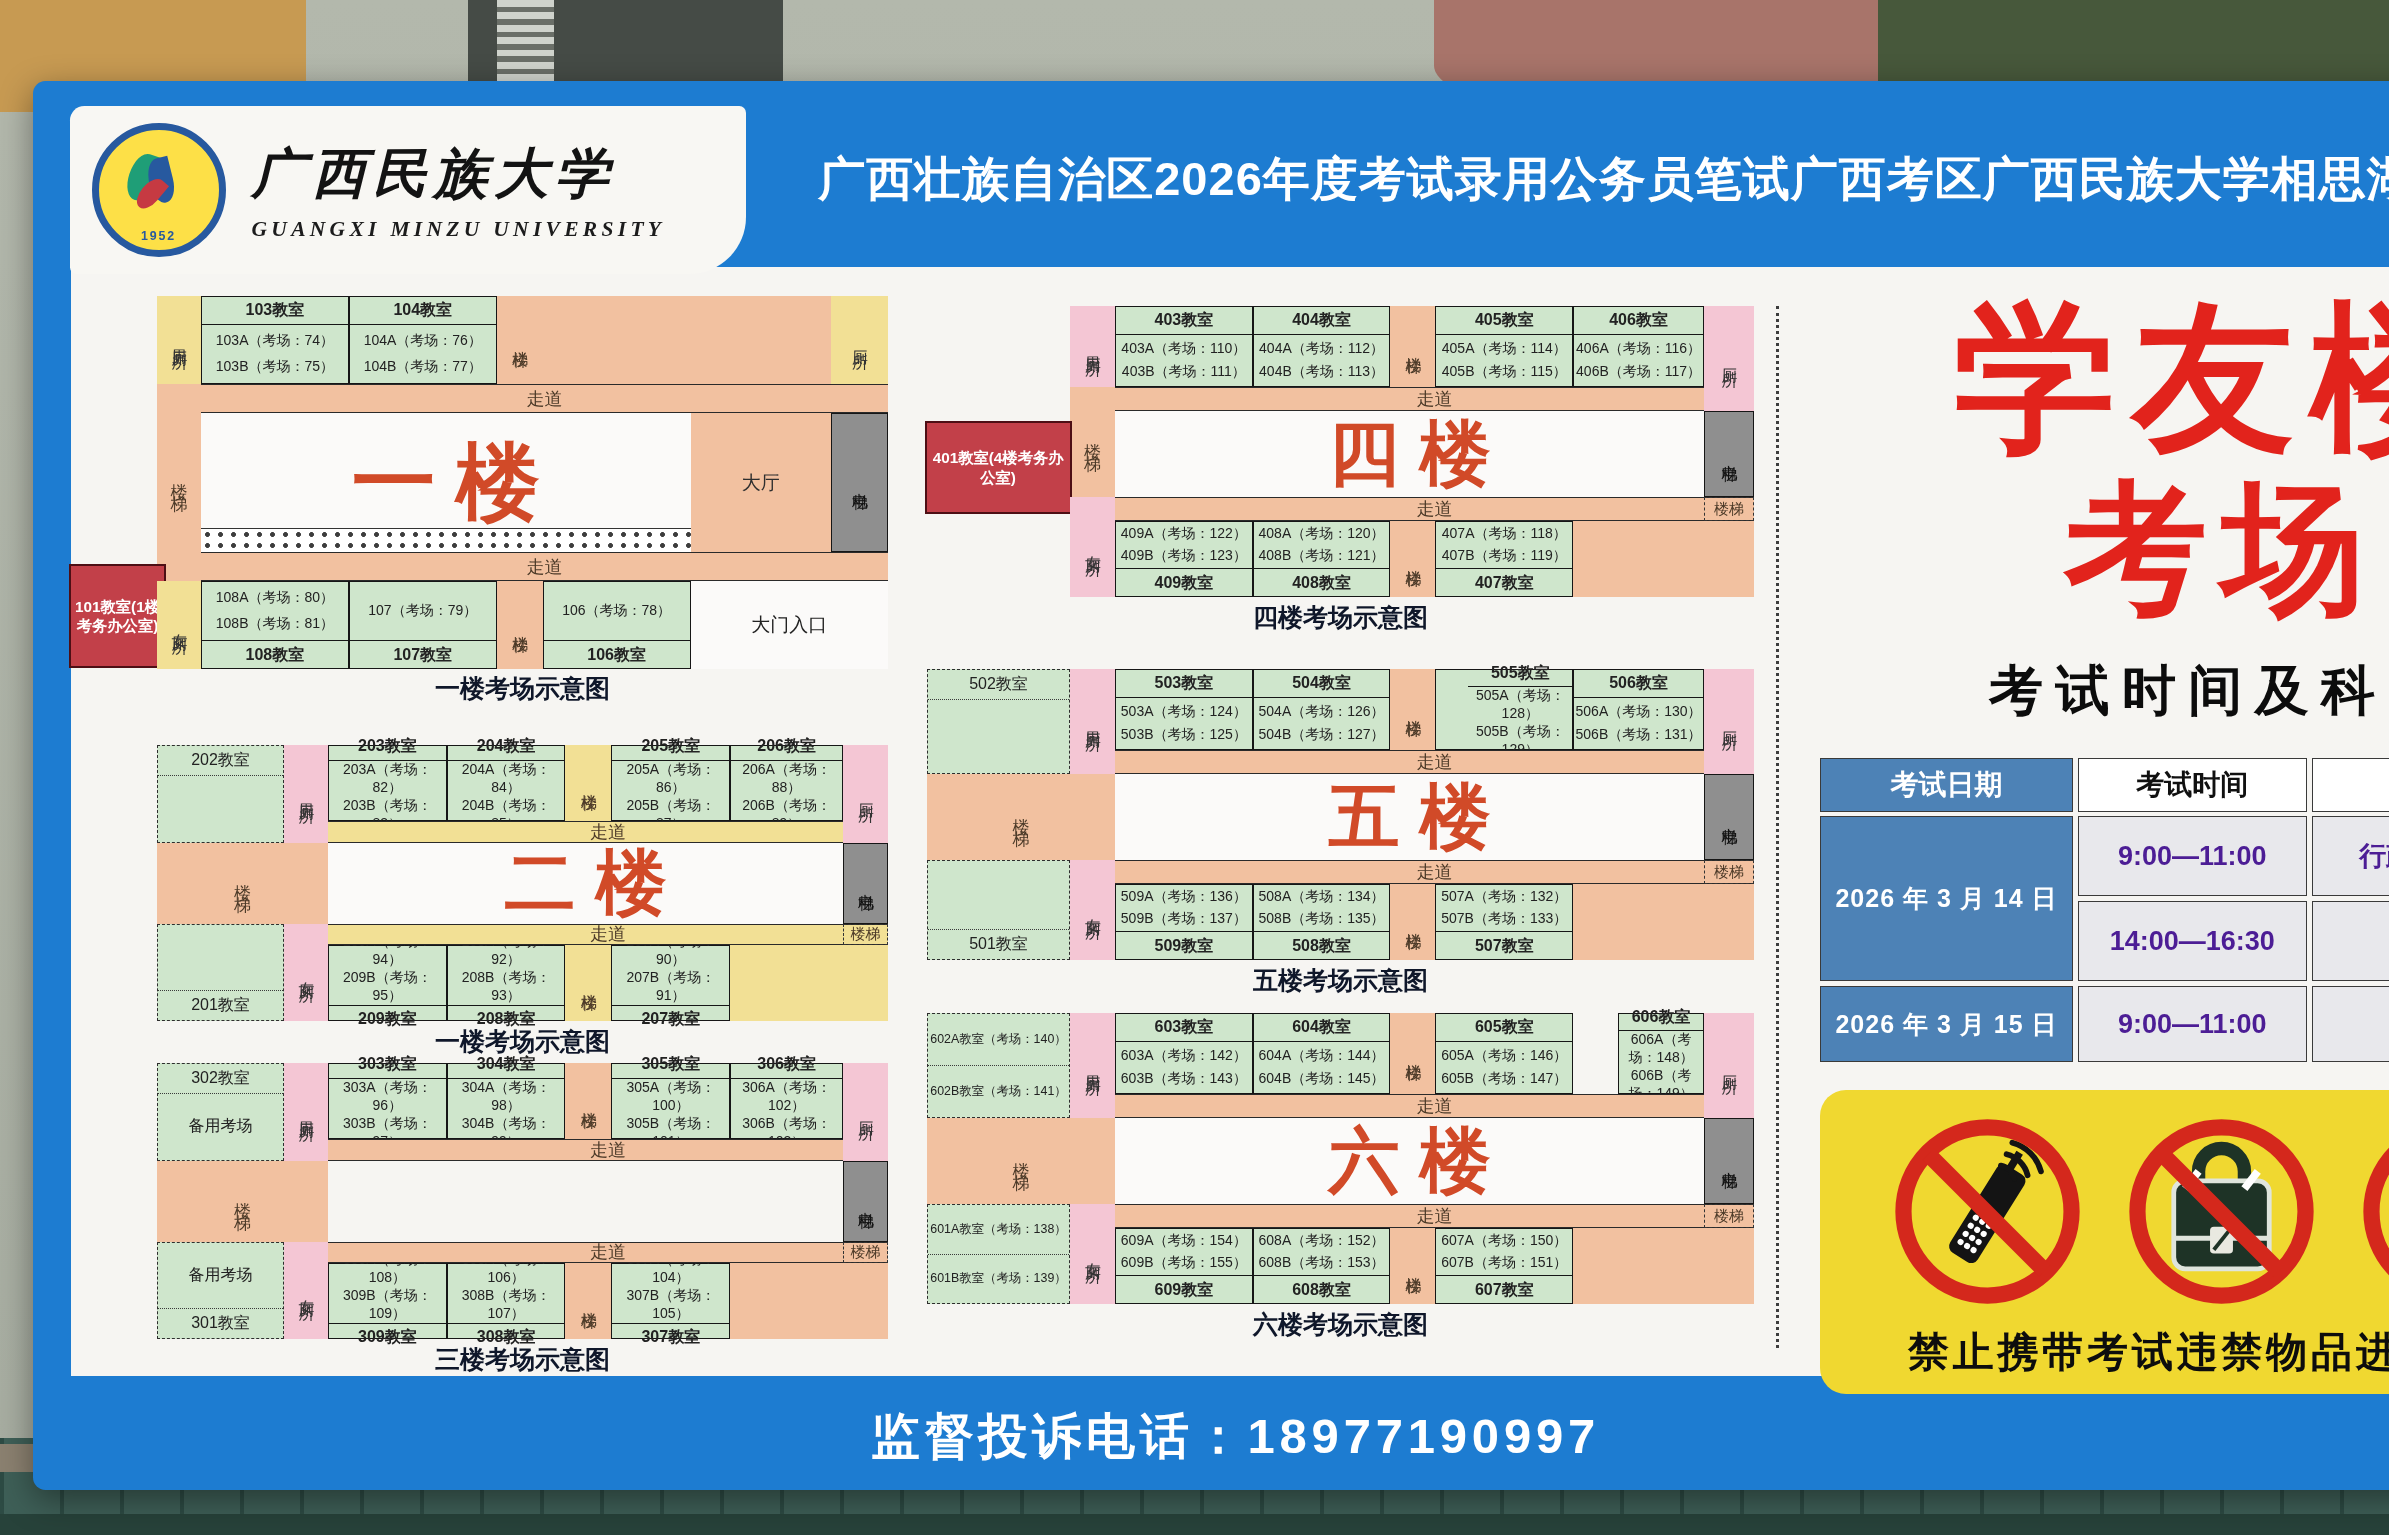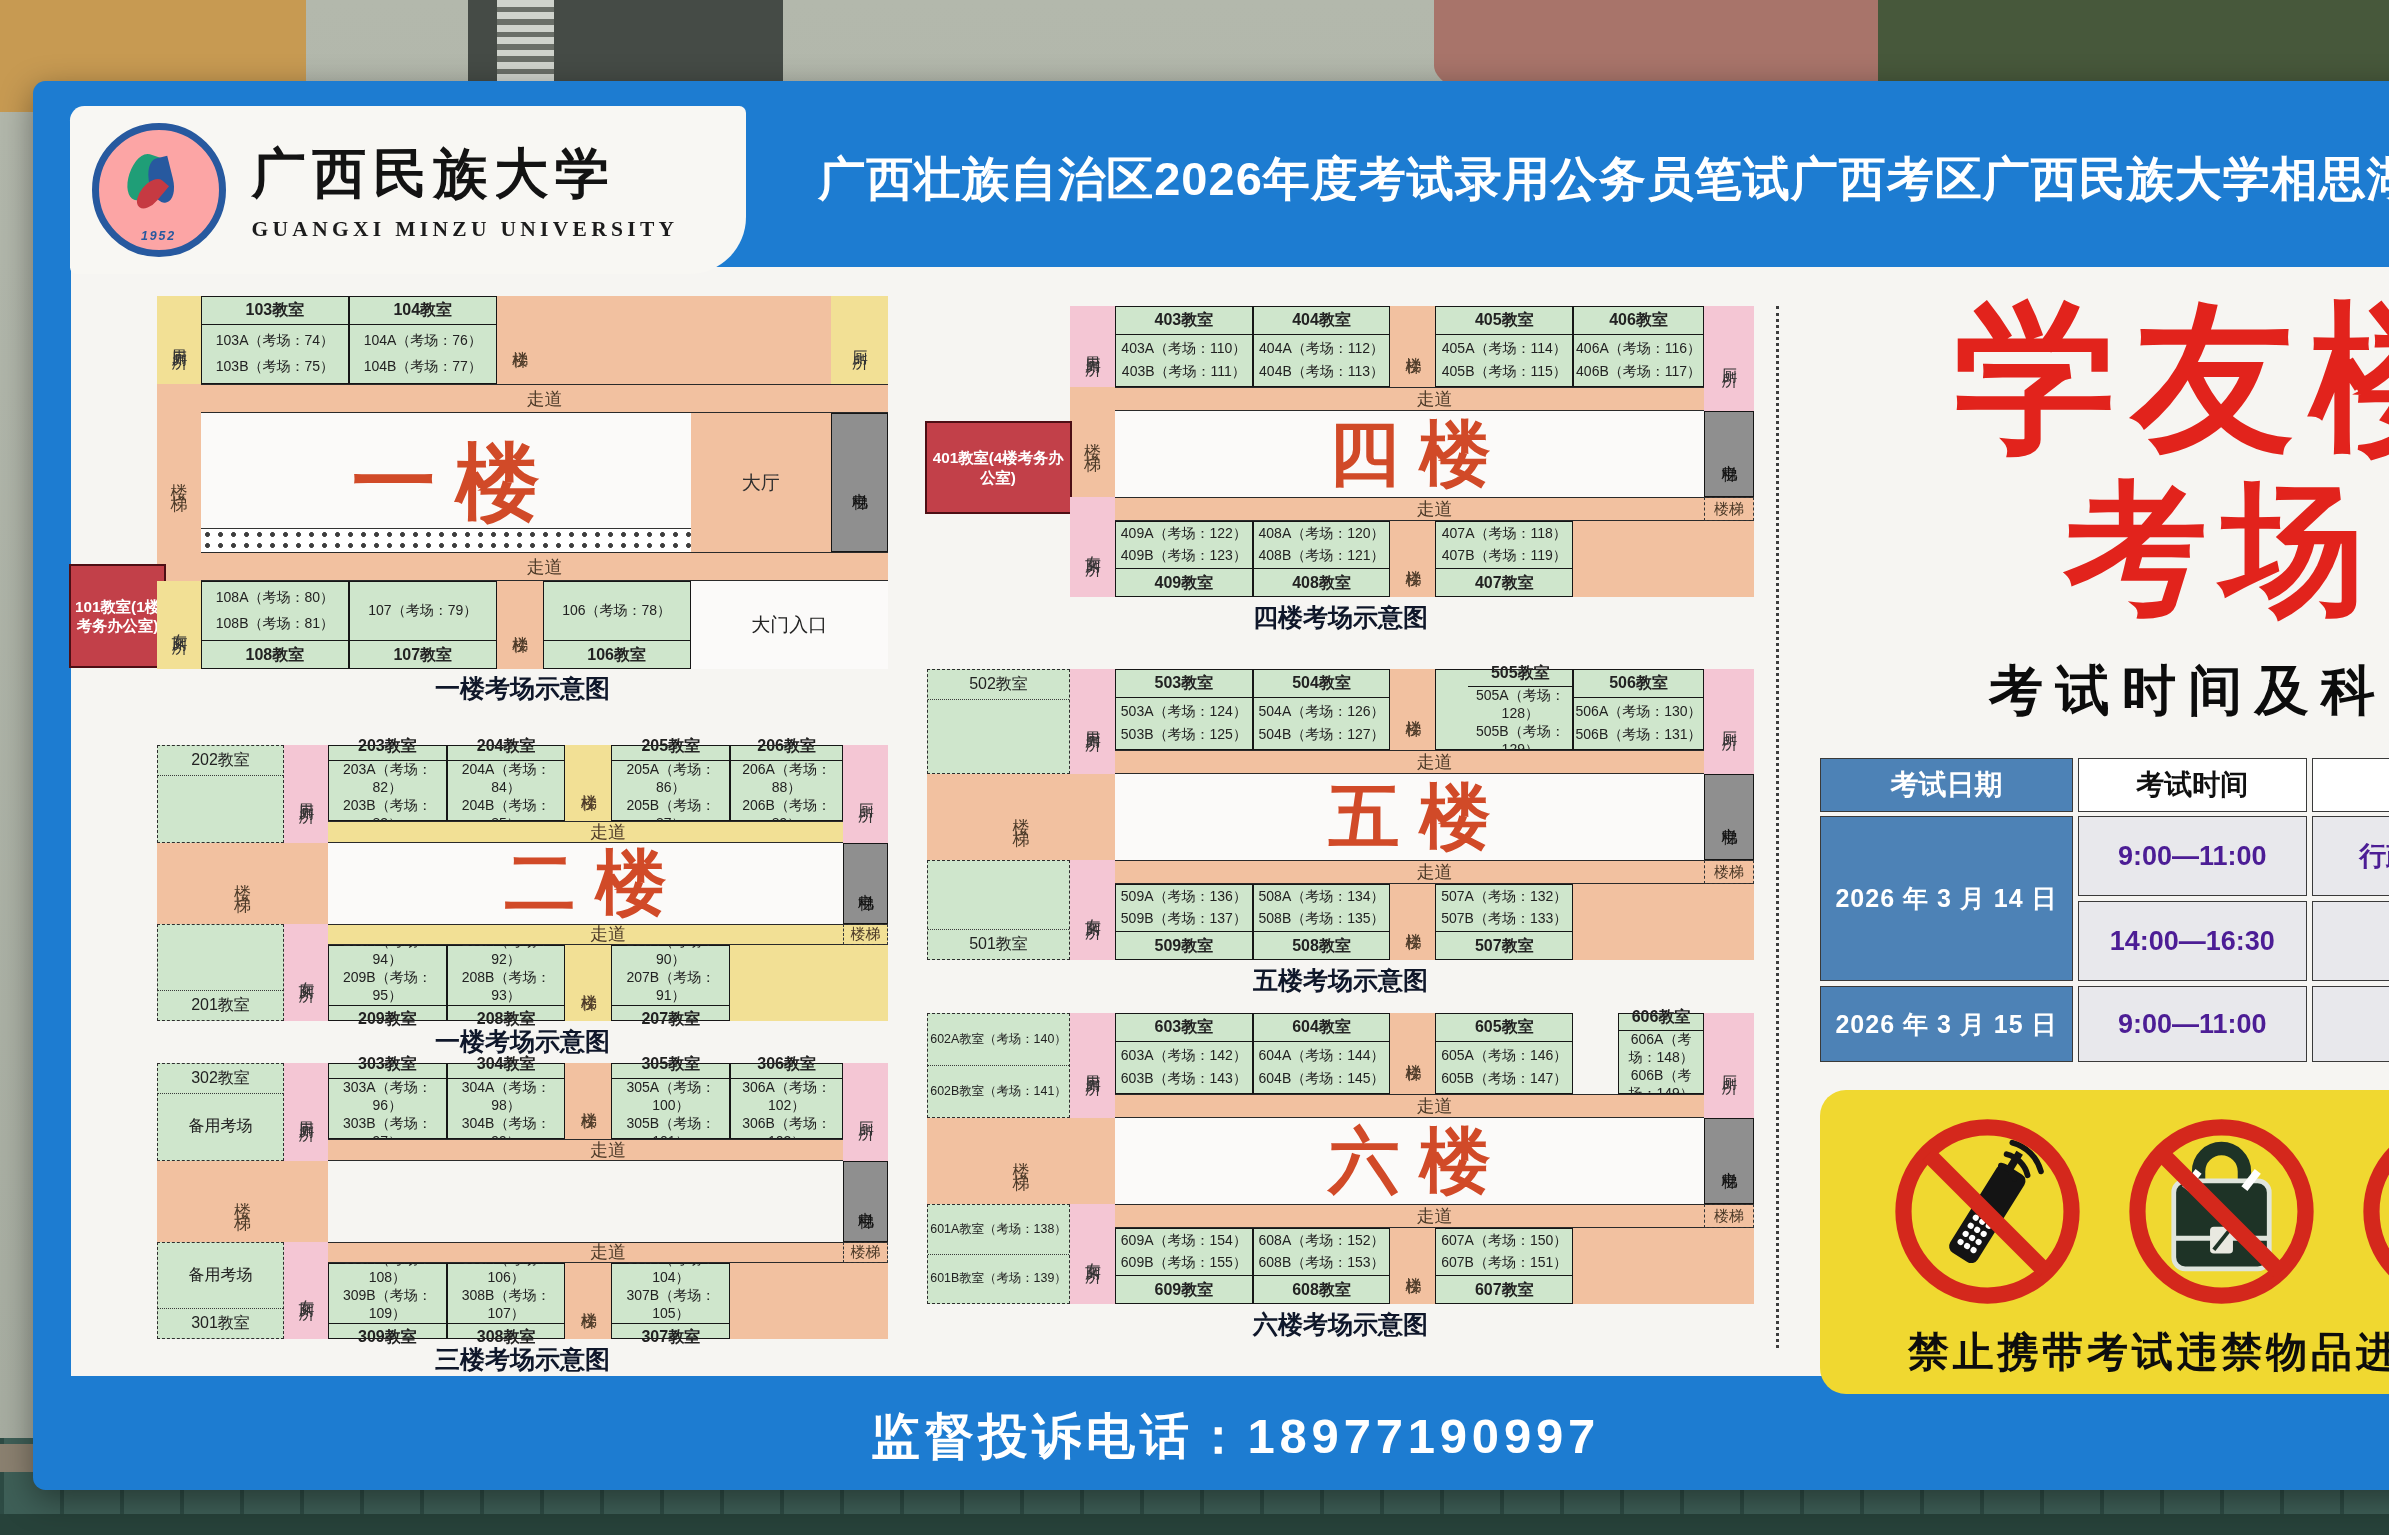--- a/index.html
+++ b/index.html
@@ -28,27 +28,27 @@
   
   #poster{
     position:absolute;left:33px;top:81px;width:2663px;height:1409px;
     background:var(--blue);border-radius:12.4px;box-shadow:0 9.6px 33px rgba(0,0,0,.4);
   }
   .white-area{position:absolute;left:38px;top:186px;width:2586px;height:1109px;background:var(--paper);}
   .logo-panel{
     position:absolute;left:37px;top:25px;width:676px;height:168px;background:#f8f7f3;
     border-radius:14.3px 6.7px 57px 6.7px;display:flex;align-items:center;gap:26px;padding-left:21.5px;box-sizing:border-box;
   }
-  .seal{position:relative;width:120px;height:120px;border:7.6px solid #27599f;border-radius:50%;background:#fca5a5;flex:0 0 auto;font-style:italic;}
+  .seal{position:relative;width:120px;height:120px;border:7.6px solid #27599f;border-radius:50%;background:#fde047;flex:0 0 auto;}
   .seal .fl{position:absolute;border-radius:65% 0 60% 60%;}
   .fl1{width:26px;height:48px;left:30px;top:23px;background:#1f9e77;transform:rotate(18deg);}
   .fl2{width:24px;height:45px;left:50px;top:28px;background:#27599f;transform:rotate(-14deg);}
   .fl3{width:19px;height:35px;left:42px;top:46px;background:#c63a42;transform:rotate(40deg);}
   .seal .yr{position:absolute;left:0;right:0;bottom:6.7px;text-align:center;font-size:12.4px;letter-spacing:1.9px;color:#27599f;font-weight:700;}
-  .uni-text{display:flex;flex-direction:column;gap:6.7px;}
+  .uni-text{display:flex;flex-direction:column;gap:6.7px;font-style:italic;}
   .uni-cn{font-size:54px;font-weight:700;color:#131313;letter-spacing:6.7px;}
   .uni-en{font-family:"Liberation Serif","DejaVu Serif",serif;font-size:21.5px;font-weight:700;letter-spacing:4.3px;color:#1c1c1c;}
   .banner-title{
     position:absolute;left:726px;top:19px;width:1907px;height:158px;
     display:flex;align-items:center;justify-content:center;
     color:#fff;font-size:47px;font-weight:800;letter-spacing:1px;white-space:nowrap;
   }
   .hotline{
     position:absolute;left:0;bottom:20px;width:100%;text-align:center;
     color:#fff;font-size:49px;font-weight:700;letter-spacing:4.8px;transform:translateX(-129px);

